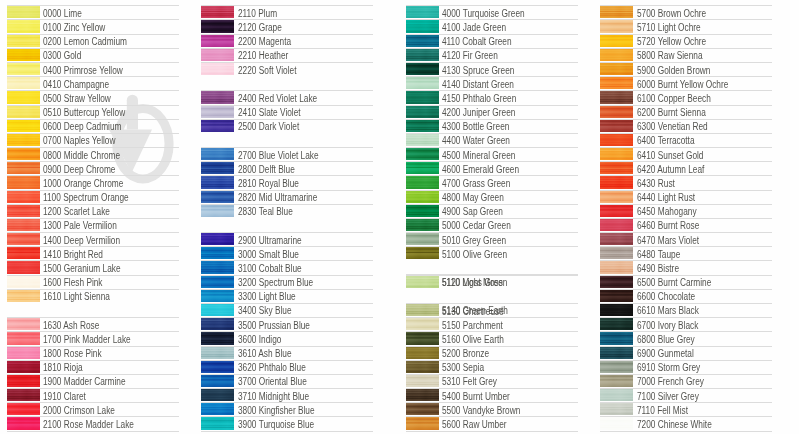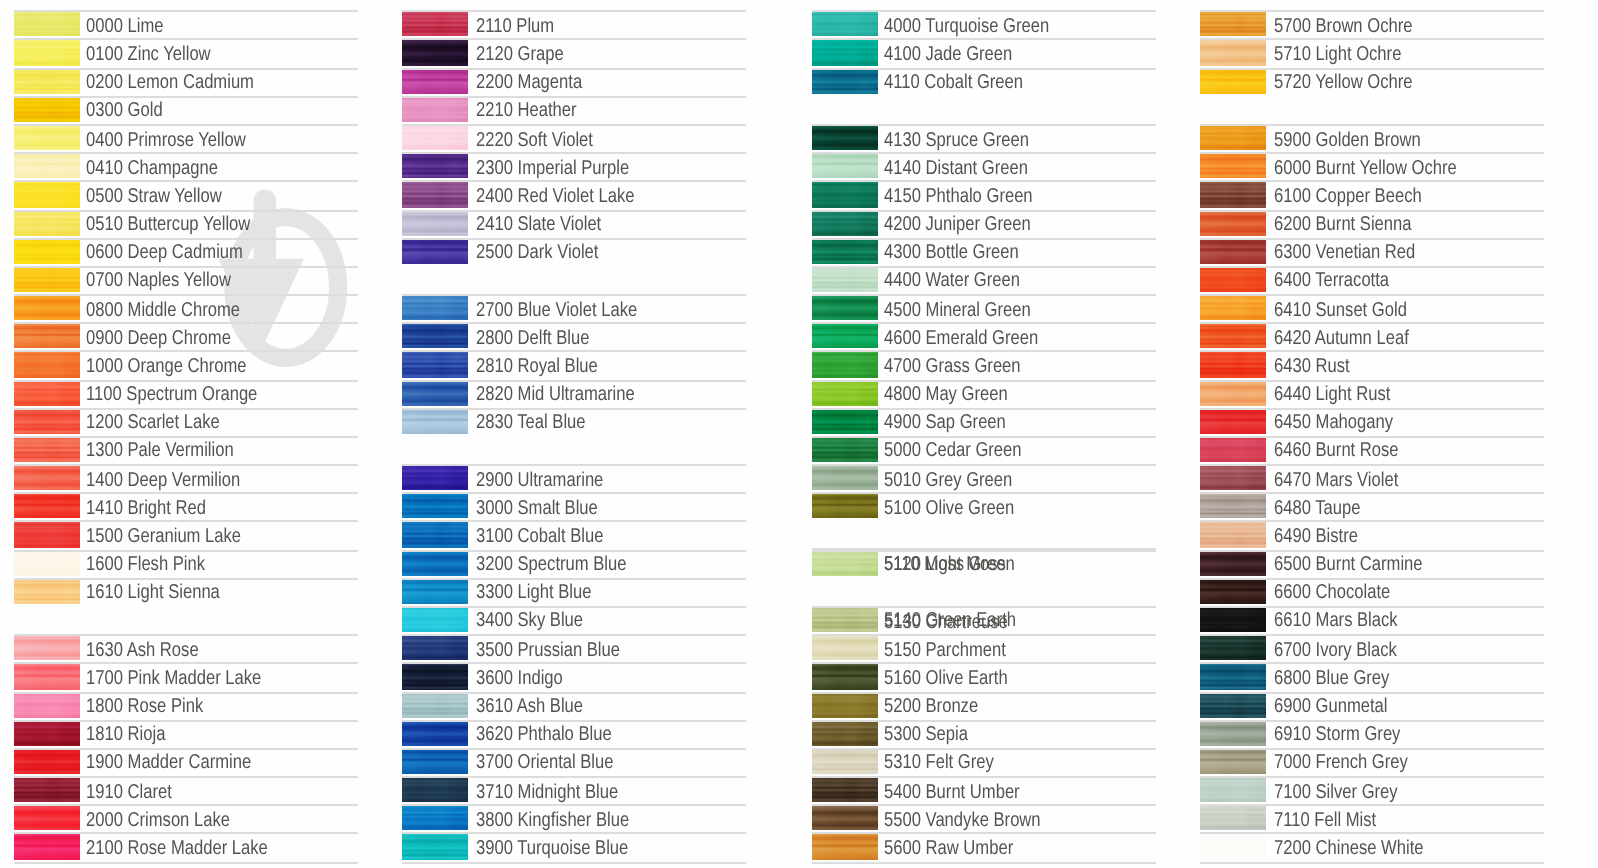--- a/index.html
+++ b/index.html
@@ -194,25 +194,20 @@
     <div class="row" style="top:47.828px">
         <span class="sw t0" style="background: rgb(232, 149, 196);"></span>
         <span class="lbl"><span>2210</span> <span>Heather</span></span>
         <span class="rule"></span>
       </div>
     <div class="row" style="top:62.004px">
         <span class="sw t1" style="background: rgb(251, 216, 228);"></span>
         <span class="lbl"><span>2220</span> <span>Soft Violet</span></span>
         <span class="rule"></span>
       </div>
-    <div class="row" style="top:76.18px">
-        <span class="sw t2" style="background: rgb(84, 42, 138);"></span>
-        <span class="lbl"><span>2300</span> <span>Imperial Purple</span></span>
-        <span class="rule"></span>
-      </div>
     <div class="row" style="top:90.356px">
         <span class="sw t3" style="background: rgb(138, 72, 136);"></span>
         <span class="lbl"><span>2400</span> <span>Red Violet Lake</span></span>
         <span class="rule"></span>
       </div>
     <div class="row" style="top:104.532px">
         <span class="sw t4" style="background: rgb(195, 190, 212);"></span>
         <span class="lbl"><span>2410</span> <span>Slate Violet</span></span>
         <span class="rule"></span>
       </div>
@@ -327,20 +322,25 @@
     <div class="row" style="top:19.476px">
         <span class="sw t1" style="background: rgb(0, 171, 148);"></span>
         <span class="lbl"><span>4100</span> <span>Jade Green</span></span>
         <span class="rule"></span>
       </div>
     <div class="row" style="top:33.652px">
         <span class="sw t2" style="background: rgb(11, 110, 144);"></span>
         <span class="lbl"><span>4110</span> <span>Cobalt Green</span></span>
         <span class="rule"></span>
       </div>
+    <div class="row" style="top:47.828px">
+        <span class="sw t3" style="background: rgb(26, 116, 104);"></span>
+        <span class="lbl"><span>4120</span> <span>Fir Green</span></span>
+        <span class="rule"></span>
+      </div>
     <div class="row" style="top:62.004px">
         <span class="sw t4" style="background: rgb(7, 64, 47);"></span>
         <span class="lbl"><span>4130</span> <span>Spruce Green</span></span>
         <span class="rule"></span>
       </div>
     <div class="row" style="top:76.18px">
         <span class="sw t5" style="background: rgb(184, 221, 196);"></span>
         <span class="lbl"><span>4140</span> <span>Distant Green</span></span>
         <span class="rule"></span>
       </div>
@@ -473,20 +473,25 @@
         <span class="rule"></span>
       </div>
     <div class="row" style="top:19.476px">
         <span class="sw t4" style="background: rgb(242, 194, 135);"></span>
         <span class="lbl"><span>5710</span> <span>Light Ochre</span></span>
         <span class="rule"></span>
       </div>
     <div class="row" style="top:33.652px">
         <span class="sw t5" style="background: rgb(250, 195, 17);"></span>
         <span class="lbl"><span>5720</span> <span>Yellow Ochre</span></span>
+        <span class="rule"></span>
+      </div>
+    <div class="row" style="top:47.828px">
+        <span class="sw t0" style="background: rgb(245, 171, 44);"></span>
+        <span class="lbl"><span>5800</span> <span>Raw Sienna</span></span>
         <span class="rule"></span>
       </div>
     <div class="row" style="top:62.004px">
         <span class="sw t1" style="background: rgb(237, 155, 27);"></span>
         <span class="lbl"><span>5900</span> <span>Golden Brown</span></span>
         <span class="rule"></span>
       </div>
     <div class="row" style="top:76.18px">
         <span class="sw t2" style="background: rgb(246, 138, 39);"></span>
         <span class="lbl"><span>6000</span> <span>Burnt Yellow Ochre</span></span>

